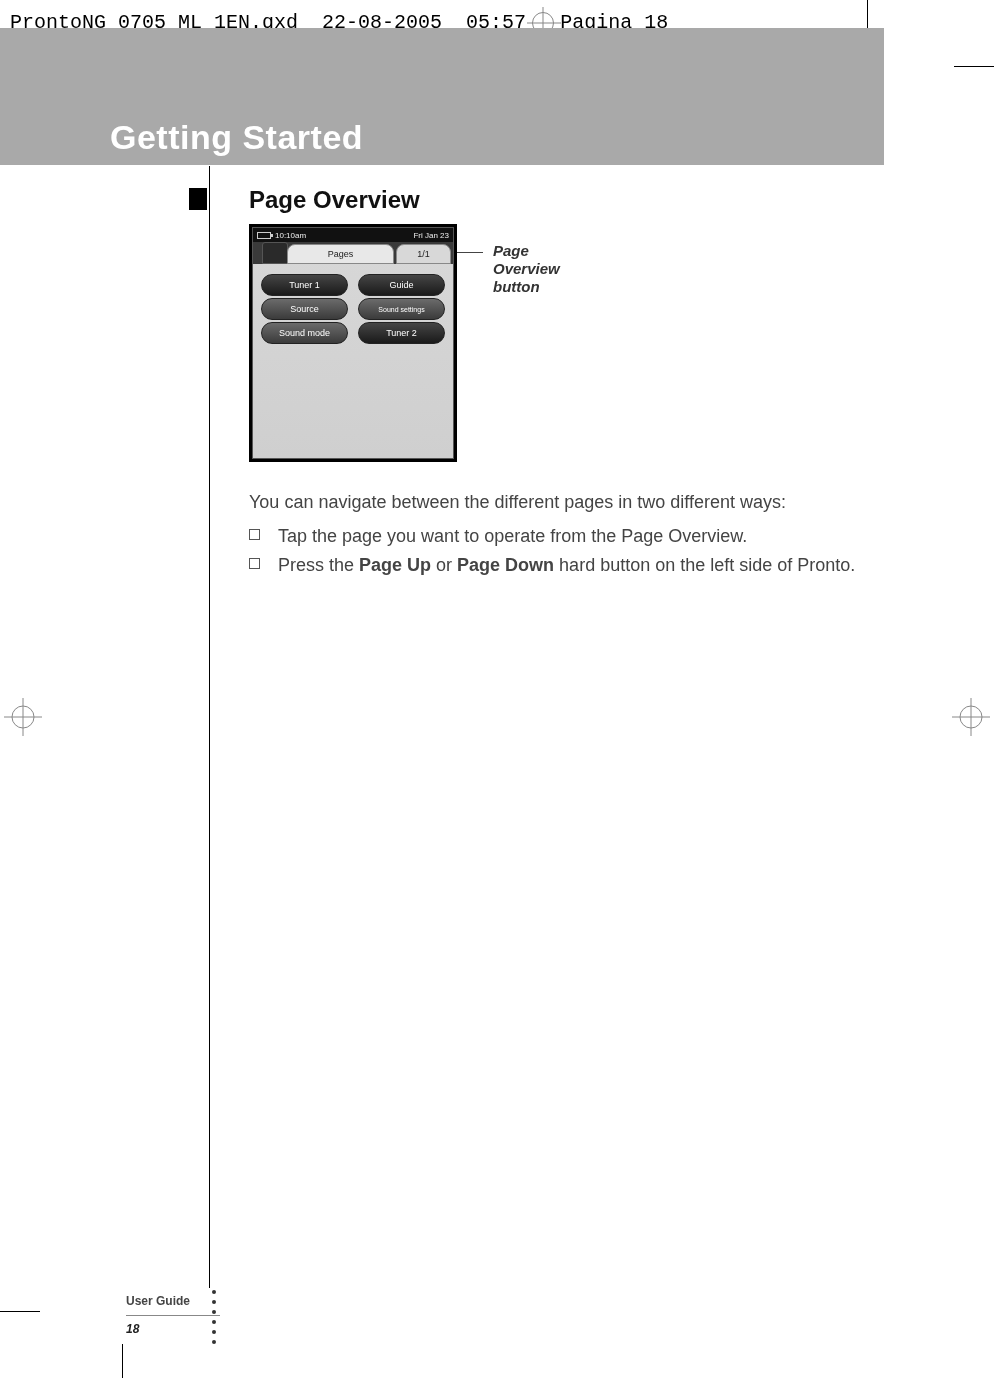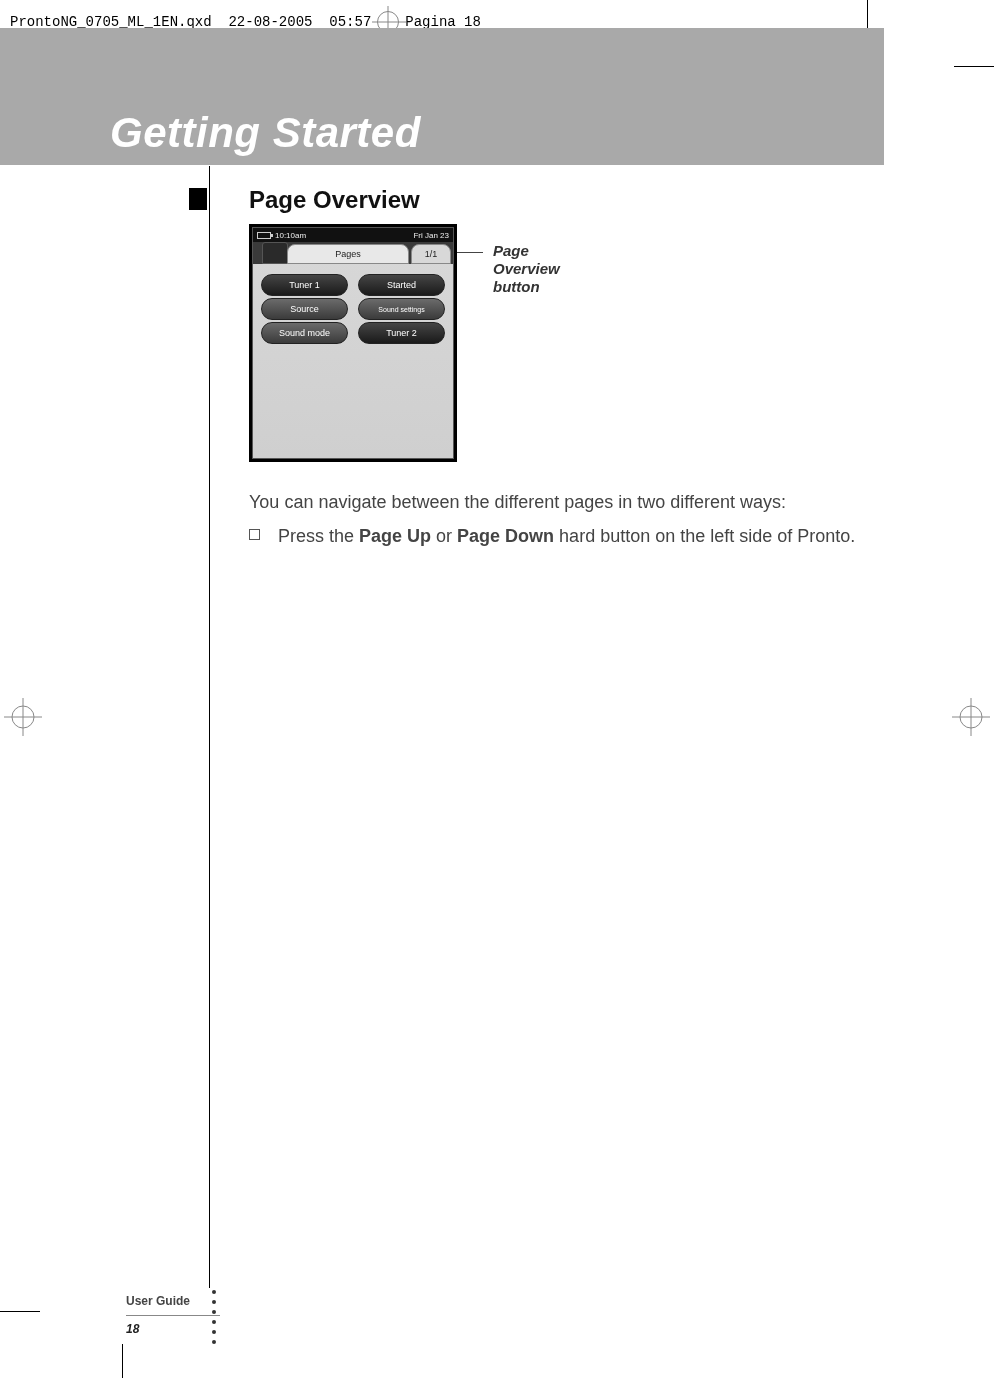--- a/index.html
+++ b/index.html
@@ -18,21 +18,21 @@
   .page-wrap {
     position: relative;
     width: 100%;
     height: 100%;
   }
   .header-line {
     position: absolute;
     top: 11px;
     left: 10px;
     font-family: "Courier New", monospace;
-    font-size: 14px;
+    font-size: 20px;
     color: #000;
     display: flex;
     align-items: center;
   }
   .header-line span {
     white-space: pre;
   }
   .header-circle {
     display: inline-block;
     width: 22px;
@@ -85,23 +85,22 @@
     width: 884px;
     height: 137px;
     background: #a9a9a9;
     display: flex;
     align-items: flex-end;
     padding-left: 110px;
     padding-bottom: 8px;
   }
   .banner h1 {
     color: #fff;
-    font-style: italic;
     font-weight: bold;
-    font-size: 42px;
+    font-size: 34px;
     letter-spacing: 0.5px;
   }
   .content-col {
     position: absolute;
     top: 182px;
     left: 215px;
     width: 670px;
   }
   .vert-divider {
     position: absolute;
@@ -224,21 +223,21 @@
     display: flex;
     align-items: center;
     justify-content: center;
     padding: 0 10px;
     margin-right: 2px;
   }
   .tab.pages {
     flex: 1;
   }
   .tab.pagenum {
-    width: 40px;
+    width: 55px;
     background: #d8d8d8;
   }
   .screen-body {
     padding: 10px 8px;
     display: grid;
     grid-template-columns: 1fr 1fr;
     gap: 2px 10px;
   }
   .pill {
     height: 22px;
@@ -424,21 +423,21 @@
             </div>
             <span>Fri Jan 23</span>
           </div>
           <div class="tab-row">
             <div class="icon-box"></div>
             <div class="tab pages">Pages</div>
             <div class="tab pagenum">1/1</div>
           </div>
           <div class="screen-body">
             <div class="pill dark">Tuner 1</div>
-            <div class="pill dark">Started</div>
+            <div class="pill dark">Guide</div>
             <div class="pill gray">Source</div>
             <div class="pill gray" style="font-size:7px">Sound settings</div>
             <div class="pill gray">Sound mode</div>
             <div class="pill dark">Tuner 2</div>
           </div>
         </div>
       </div>
       <div class="callout-line"></div>
       <div class="callout-text">
         <span>Page</span><br>
@@ -446,20 +445,26 @@
         <span>button</span>
       </div>
     </div>
 
     <p class="para2">You can navigate between the different pages in two different ways:</p>
 
     <div class="bullet-list">
       <div class="bullet-item">
         <div class="sq-bullet"></div>
         <div class="bullet-text">
+          <span>Tap the page you want to operate from the Page Overview.</span>
+        </div>
+      </div>
+      <div class="bullet-item">
+        <div class="sq-bullet"></div>
+        <div class="bullet-text">
           <span>Press the </span><b>Page Up</b><span> or </span><b>Page Down</b><span> hard button on the left side of Pronto.</span>
         </div>
       </div>
     </div>
 
   </div>
 
   <div class="side-cross-left">
     <svg class="cross-svg" width="50" height="50">
       <circle cx="25" cy="25" r="11"></circle>

